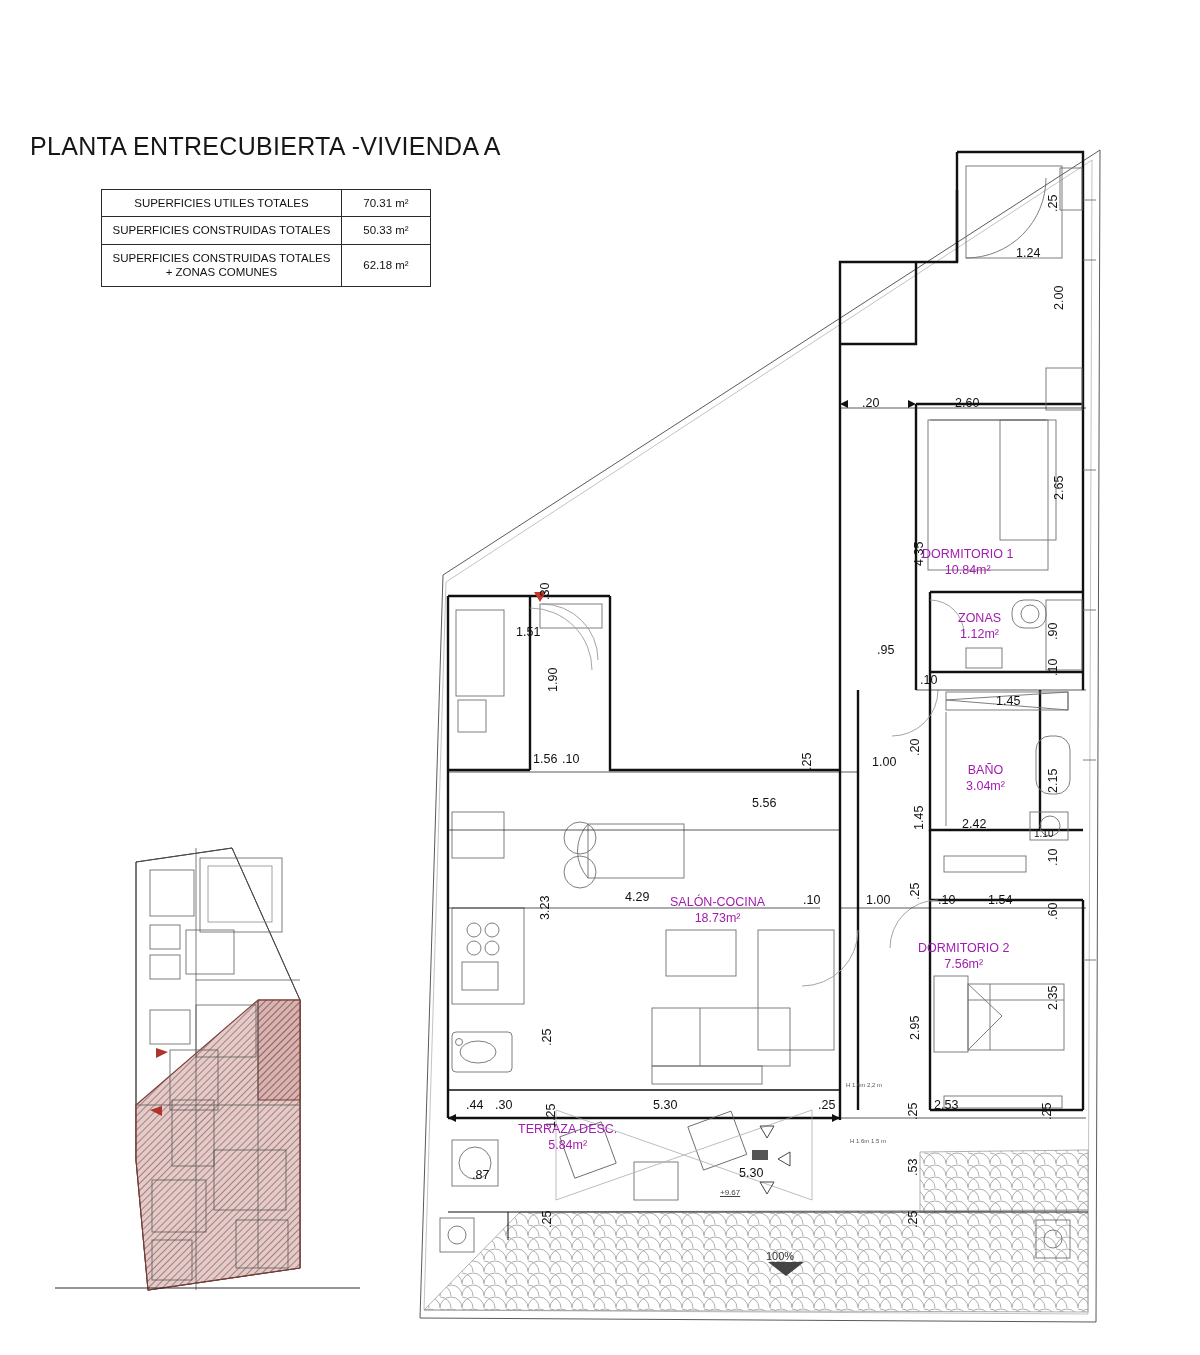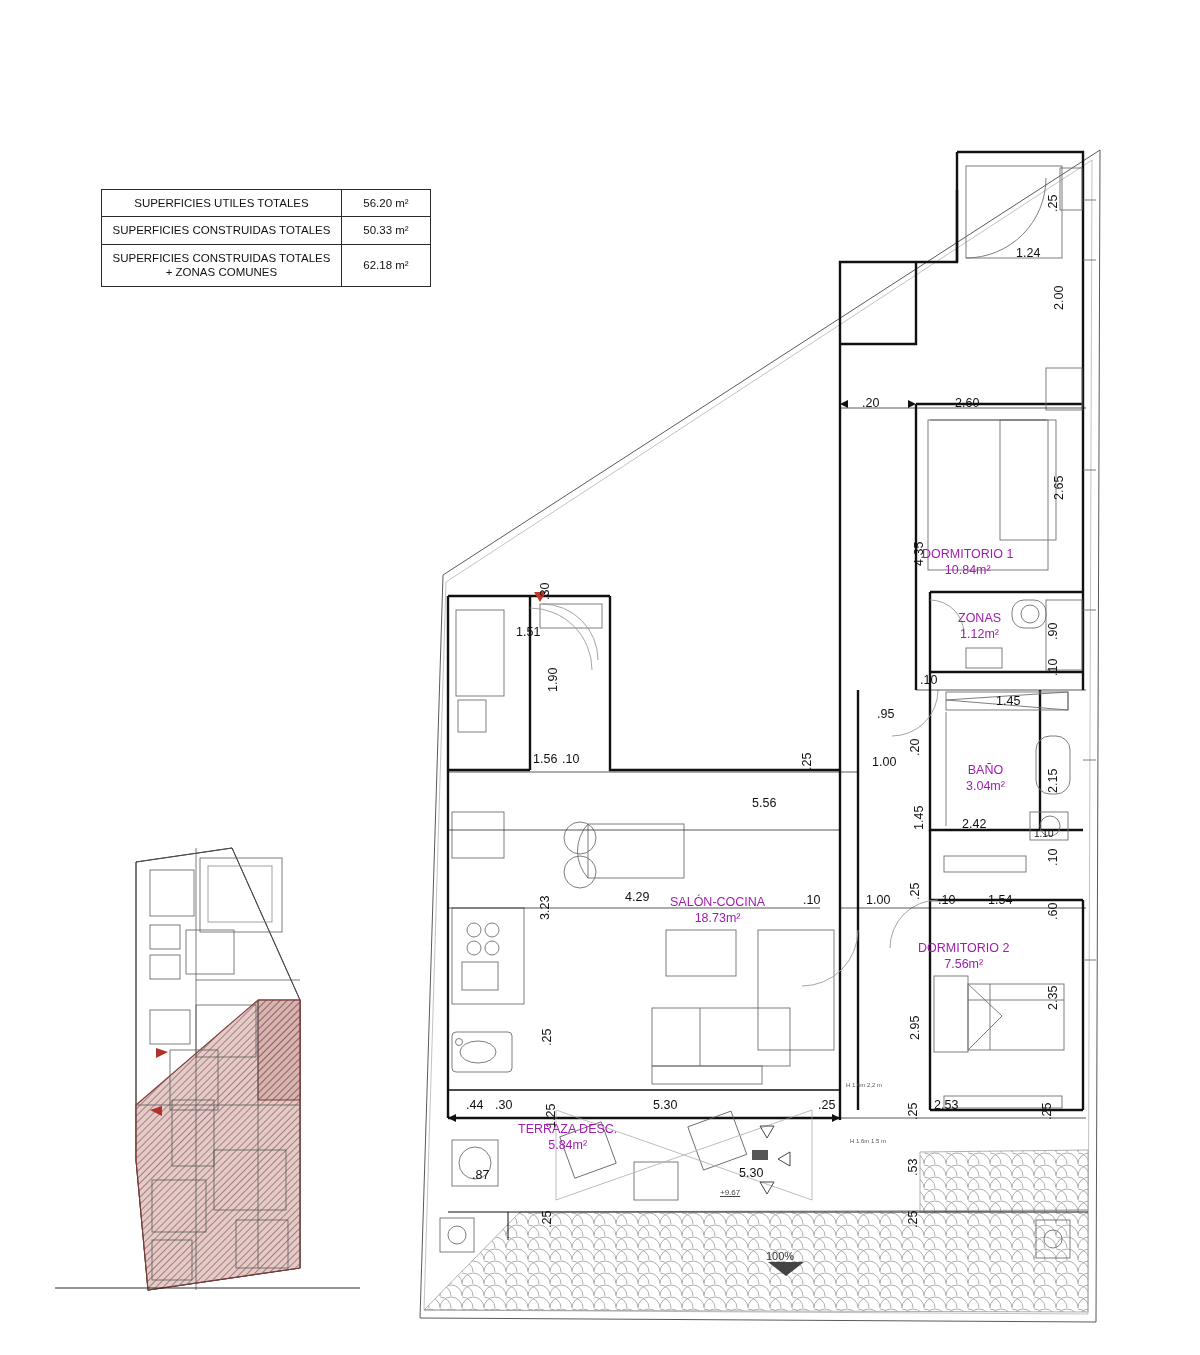--- a/index.html
+++ b/index.html
@@ -102,26 +102,27 @@
     position: absolute;
     font-size: 8px;
     color: #444;
   }
 </style>
 </head>
 <body>
 
 <div class="page">
 
+  <div id="page-title">PLANTA ENTRECUBIERTA -VIVIENDA A</div>
 
   <table id="surface-table">
     <tbody>
         <tr>
       <td class="label">SUPERFICIES UTILES TOTALES</td>
-      <td class="value">56.20 m²</td>
+      <td class="value">70.31 m²</td>
     </tr>
     <tr>
       <td class="label">SUPERFICIES CONSTRUIDAS TOTALES</td>
       <td class="value">50.33 m²</td>
     </tr>
     <tr>
       <td class="label">
         <span>SUPERFICIES CONSTRUIDAS TOTALES</span><br>
         <span>+ ZONAS COMUNES</span>
       </td>
@@ -361,21 +362,21 @@
 
   <div class="dim" style="left:862px; top:396px;">.20</div>
   <div class="dim" style="left:955px; top:396px;">2.60</div>
   <div class="dim" style="left:1016px; top:246px;">1.24</div>
   <div class="dim" style="left:996px; top:694px;">1.45</div>
   <div class="dim" style="left:962px; top:817px;">2.42</div>
   <div class="dim" style="left:988px; top:893px;">1.54</div>
   <div class="dim" style="left:938px; top:893px;">.10</div>
   <div class="dim" style="left:866px; top:893px;">1.00</div>
   <div class="dim" style="left:803px; top:893px;">.10</div>
-  <div class="dim" style="left:877px; top:707px;">.95</div>
+  <div class="dim" style="left:877px; top:643px;">.95</div>
   <div class="dim" style="left:872px; top:755px;">1.00</div>
   <div class="dim" style="left:920px; top:673px;">.10</div>
   <div class="dim" style="left:934px; top:1098px;">2.53</div>
   <div class="dim" style="left:818px; top:1098px;">.25</div>
   <div class="dim" style="left:653px; top:1098px;">5.30</div>
   <div class="dim" style="left:739px; top:1166px;">5.30</div>
   <div class="dim" style="left:625px; top:890px;">4.29</div>
   <div class="dim" style="left:752px; top:796px;">5.56</div>
   <div class="dim" style="left:533px; top:752px;">1.56</div>
   <div class="dim" style="left:562px; top:752px;">.10</div>

